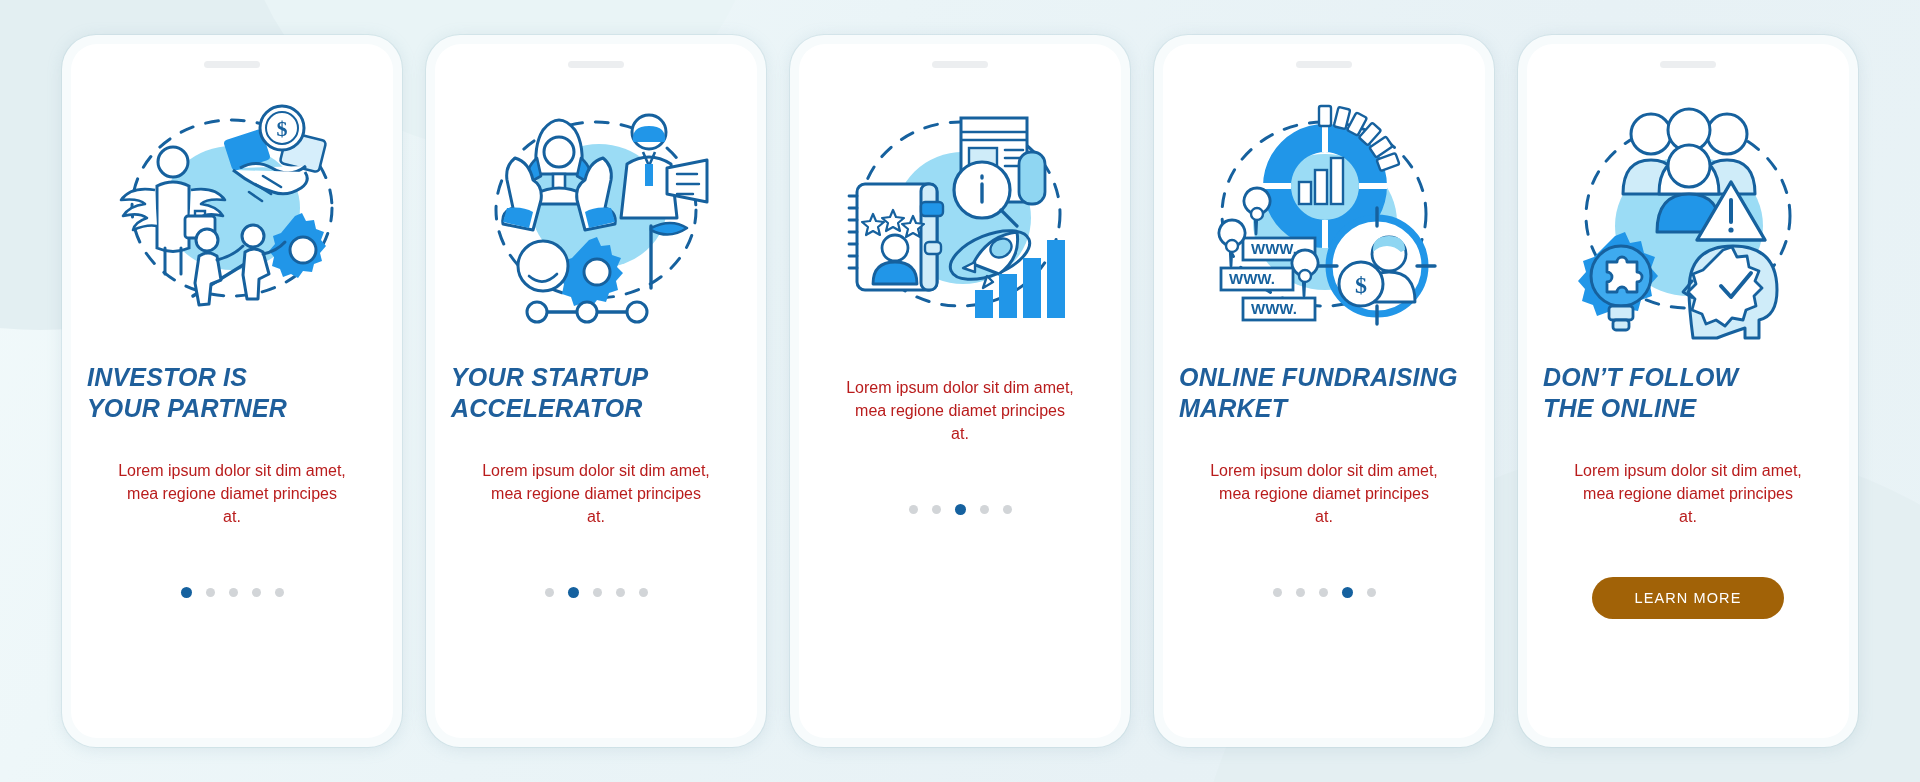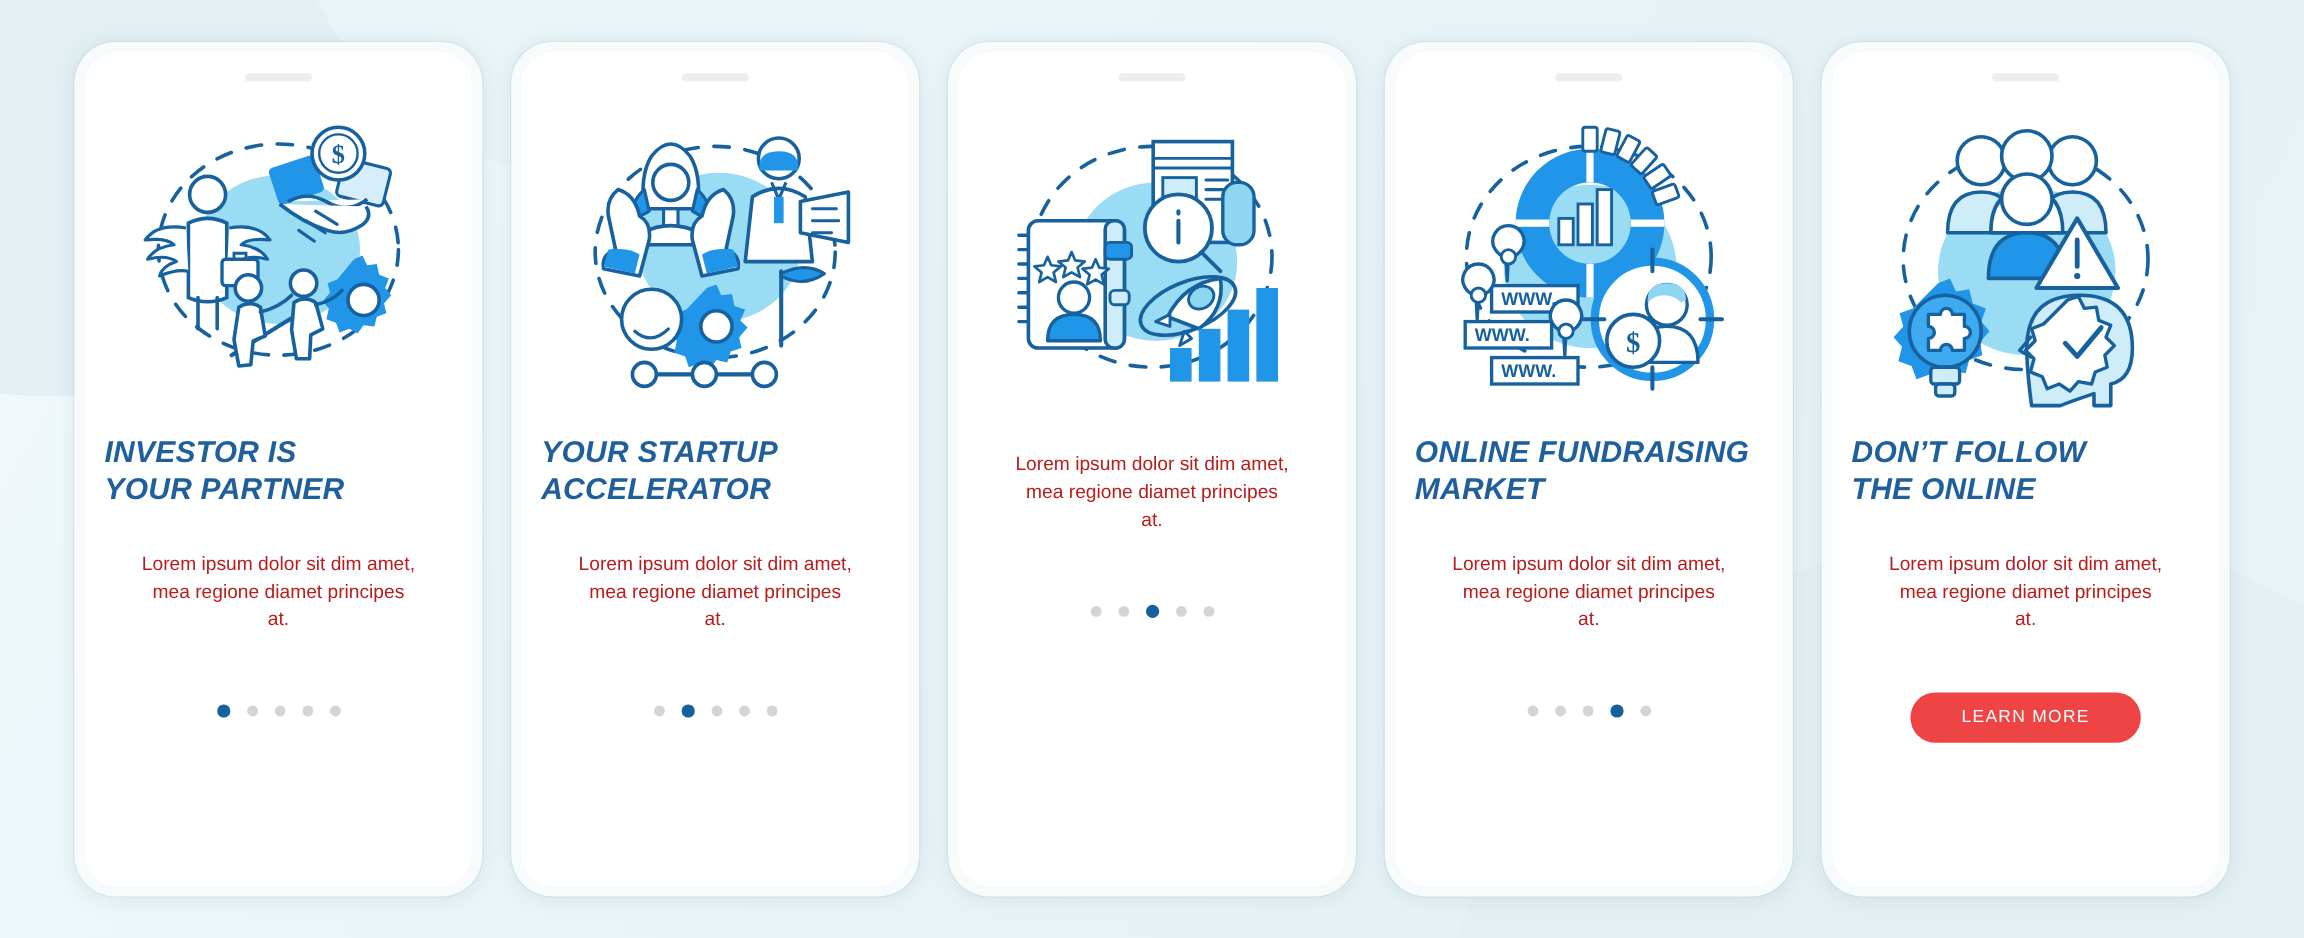--- a/index.html
+++ b/index.html
@@ -141,21 +141,21 @@
     width: 11px;
     height: 11px;
   }
 
   
   .cta {
     margin-top: 48px;
     width: 192px;
     height: 42px;
     border-radius: 21px;
-    background: #ef4444;
+    background: #a16207;
     color: #ffffff;
     border: none;
     font-family: "Liberation Sans", sans-serif;
     font-size: 14.5px;
     letter-spacing: 1.1px;
     font-weight: normal;
     cursor: pointer;
     flex: 0 0 auto;
   }
 </style>

